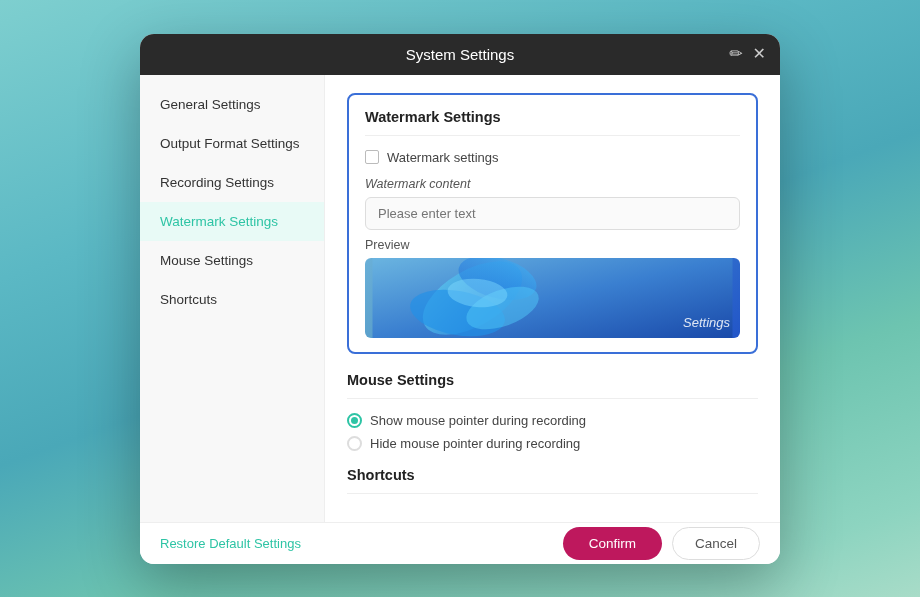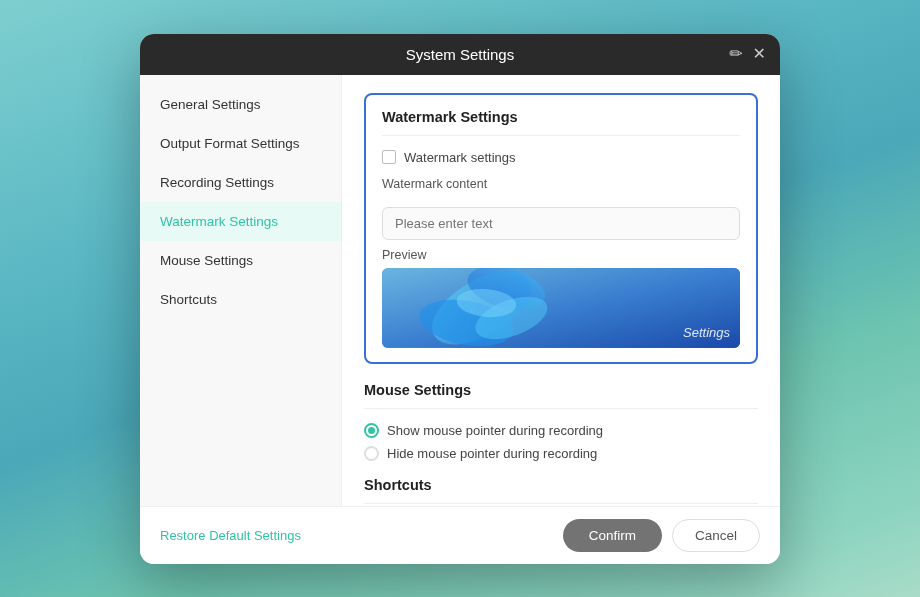--- a/index.html
+++ b/index.html
@@ -59,21 +59,21 @@
       line-height: 1;
     }
 
     .dialog-body {
       display: flex;
       flex: 1;
       overflow: hidden;
     }
 
     .sidebar {
-      width: 202px;
+      width: 185px;
       background: #f8f8f8;
       border-right: 1px solid #eee;
       padding: 10px 0;
       flex-shrink: 0;
       display: flex;
       flex-direction: column;
     }
 
     .sidebar-item {
       padding: 12px 20px;
@@ -132,21 +132,22 @@
     }
 
     .checkbox-label {
       font-size: 13px;
       color: #444;
     }
 
     .field-label {
       font-size: 12.5px;
       color: #555;
-      margin-bottom: 16px;
+      margin-bottom: 6px;
+      font-style: italic;
     }
 
     .text-input {
       width: 100%;
       padding: 8px 12px;
       border: 1px solid #ddd;
       border-radius: 6px;
       font-size: 13px;
       color: #aaa;
       outline: none;
@@ -227,41 +228,41 @@
       color: #444;
     }
 
     .shortcuts-section {
       margin-bottom: 10px;
     }
 
     .dialog-footer {
       background: #fff;
       border-top: 1px solid #eee;
-      padding: 12px 20px;
+      padding: 4px 20px;
       display: flex;
       align-items: center;
       justify-content: space-between;
       flex-shrink: 0;
     }
 
     .restore-link {
       font-size: 13px;
       color: #2ec4a5;
       cursor: pointer;
       font-weight: 500;
     }
 
     .footer-buttons {
       display: flex;
       gap: 10px;
     }
 
     .btn-confirm {
-      background: #737373;
+      background: #be185d;
       color: #fff;
       border: none;
       border-radius: 20px;
       padding: 8px 26px;
       font-size: 13.5px;
       font-weight: 500;
       cursor: pointer;
     }
 
     .btn-cancel {

